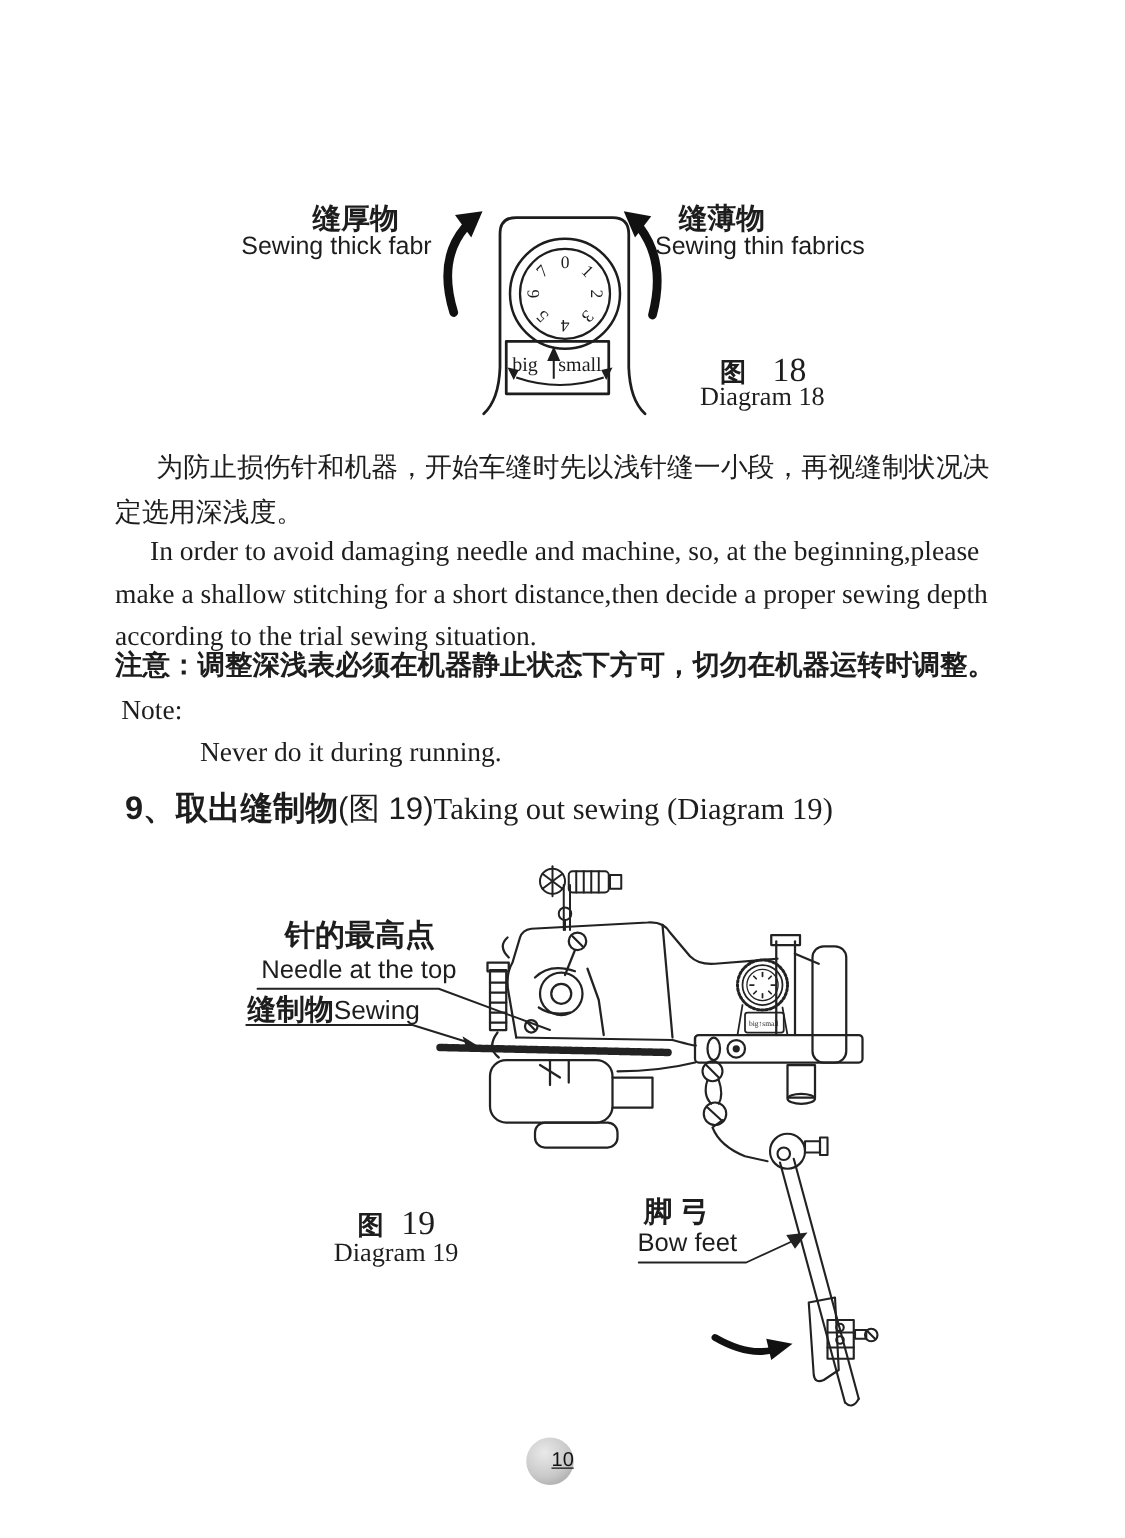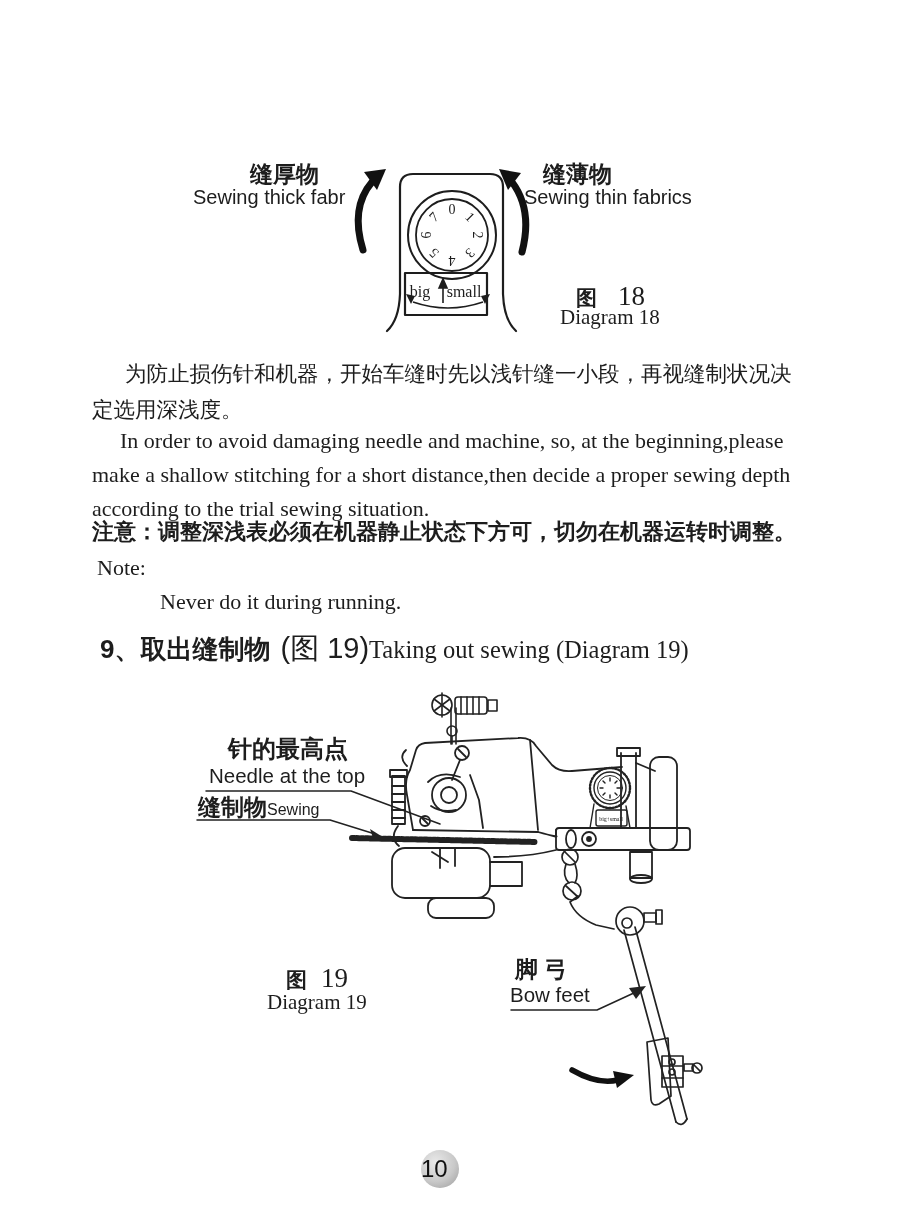--- a/index.html
+++ b/index.html
@@ -6,22 +6,22 @@
   .page{position:relative;width:900px;height:1230px;background:#ffffff;overflow:hidden;
         font-family:"Liberation Sans",sans-serif;color:#1d1d1d;}
   .t{position:absolute;white-space:nowrap;line-height:1.15;}
   .cn{font-family:"Liberation Sans",sans-serif;}
   .en-serif{font-family:"Liberation Serif",serif;}
   .en-sans{font-family:"Liberation Sans",sans-serif;}
   .b{font-weight:700;}
   svg{position:absolute;overflow:visible;}
   .badge{position:absolute;left:421px;top:1150px;width:38px;height:38px;border-radius:50%;
          background:radial-gradient(circle at 38% 32%,#e9e9e9 0%,#c9c9c9 55%,#9a9a9a 100%);
-         display:flex;align-items:center;justify-content:flex-start;
-         font-family:"Liberation Sans",sans-serif;font-size:24px;color:#111;}
+         display:flex;align-items:center;justify-content:flex-end;
+         font-family:"Liberation Sans",sans-serif;font-size:16px;color:#111;text-decoration:underline;}
   .heading{display:flex;align-items:baseline;}
 </style>
 </head>
 <body>
 
 <div class="page">
 
   <svg style="left:330px;top:150px" width="230" height="190" viewBox="330 150 230 190">
     <g stroke="#1d1d1d" fill="none" stroke-width="2.2" stroke-linecap="round" stroke-linejoin="round">
       <path d="M387,331 Q399,320 400,294 L400,187 Q400,174 413,174 L490,174 Q503,174 503,187 L503,294 Q504,320 516,331"></path>
@@ -79,21 +79,21 @@
   <div class="t cn" style="left:92px;top:398px;font-size:21.5px">定选用深浅度。</div>
   <div class="t en-serif" style="left:120px;top:428px;font-size:22px">In order to avoid damaging needle and machine, so, at the beginning,please</div>
   <div class="t en-serif" style="left:92px;top:496px;font-size:22px">according to the trial sewing situation.</div>
   <div class="t en-serif" style="left:92px;top:462px;font-size:22px">make a shallow stitching for a short distance,then decide a proper sewing depth</div>
   <div class="t cn b" style="left:92px;top:519px;font-size:22px">注意：调整深浅表必须在机器静止状态下方可，切勿在机器运转时调整。</div>
   <div class="t en-serif" style="left:97px;top:555px;font-size:22px">Note:</div>
   <div class="t en-serif" style="left:160px;top:589px;font-size:22px">Never do it during running.</div>
 
   <div class="t heading" style="left:100px;top:632px">
     <span class="cn b" style="font-size:26px">9、取出缝制物</span>
-    <span class="cn" style="font-size:29px;margin-left:10px">(图 19)</span>
+    <span class="cn" style="font-size:25px;">(图 19)</span>
     <span class="en-serif" style="font-size:24.5px">Taking out sewing  (Diagram 19)</span>
   </div>
 
   <svg style="left:150px;top:670px" width="640" height="470" viewBox="150 670 640 470">
     <g stroke="#222" fill="none" stroke-width="1.8" stroke-linecap="round" stroke-linejoin="round">
 
       <g stroke-width="1.5">
         <path d="M206,791 L351,791 L440,824"></path>
       </g>
       <g stroke-width="1.5">
@@ -223,21 +223,21 @@
         <path d="M572,1070 Q598,1085 618,1080" stroke="#111" stroke-width="5.5" fill="none"></path>
         <polygon points="634,1075 613,1071 617,1088" fill="#111" stroke="none"></polygon>
       </g>
     </g>
   </svg>
 
   <div class="t cn b" style="left:228px;top:735px;font-size:24px">针的最高点</div>
   <div class="t en-sans" style="left:209px;top:764px;font-size:20.5px">Needle at the top</div>
   <div class="t heading" style="left:198px;top:794px">
     <span class="cn b" style="font-size:23px">缝制物</span>
-    <span class="en-sans" style="font-size:16px"> Sewing</span>
+    <span class="en-sans" style="font-size:21px"> Sewing</span>
   </div>
   <div class="t heading" style="left:286px;top:963px">
     <span class="cn b" style="font-size:21px">图</span>
     <span class="en-serif" style="font-size:27px;margin-left:14px">19</span>
   </div>
   <div class="t en-serif" style="left:267px;top:990px;font-size:21px">Diagram 19</div>
   <div class="t cn b" style="left:515px;top:956px;font-size:23px">脚 弓</div>
   <div class="t en-sans" style="left:510px;top:983px;font-size:20.5px">Bow feet</div>
 
   <div class="badge">

